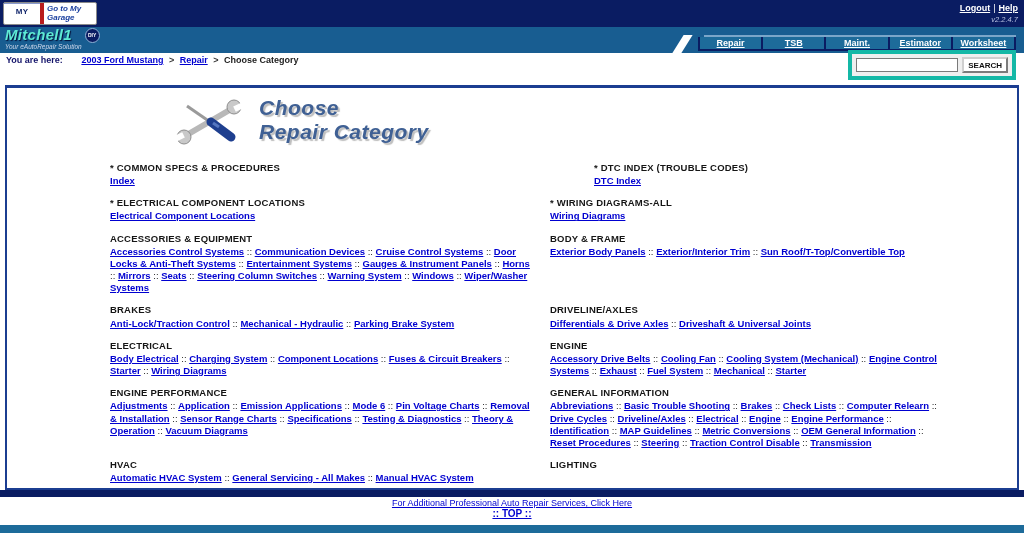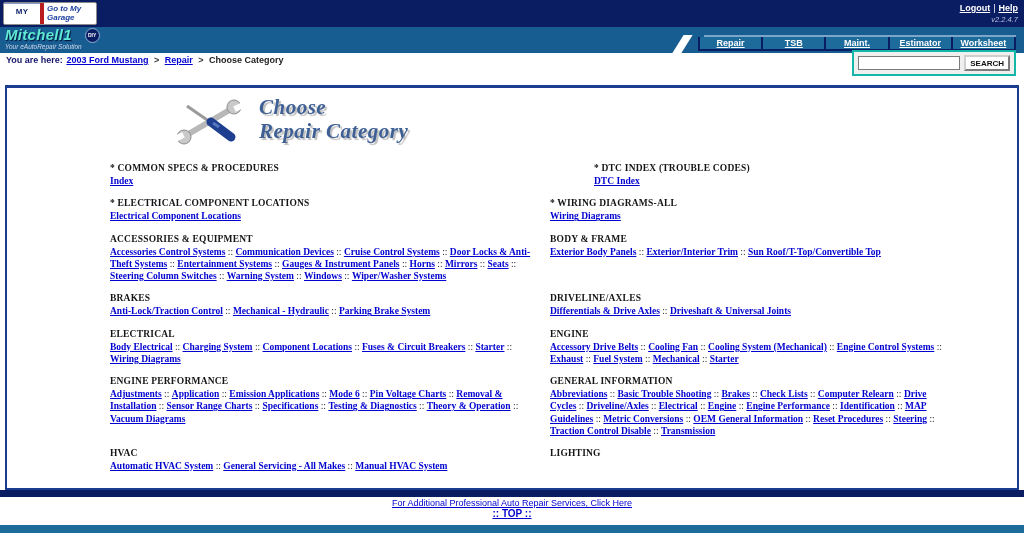--- a/index.html
+++ b/index.html
@@ -39,35 +39,35 @@
   .tab-topline { height:2px; background:#7ba6c9; margin-left:6px; }
   .tabs { display:flex; height:14px; background:#1d6b9a; border-left:2px solid #0a1c62;
     border-bottom:2px solid #0a1c62; position:relative; }
   .tab { flex:1; text-align:center; border-right:2px solid #0a1c62; font-size:9px;
     font-weight:bold; color:#fff; text-decoration:underline; line-height:13px; display:block; }
   .diag-stripe { position:absolute; left:-22px; top:-2px; width:9px; height:18px;
     background:#fff; transform:skewX(-32deg); }
 
   
   .searchbox { position:absolute; right:8px; top:50px; z-index:6; background:#efefef;
-    border:2px solid #14b8a6; padding:3px 4px; display:flex; align-items:center; gap:4px; }
+    border:4px solid #14b8a6; padding:3px 4px; display:flex; align-items:center; gap:4px; }
   .searchbox input { width:102px; height:14px; border:1px solid #7a7a7a; font-size:9px; padding:0 2px; }
   .searchbox button { font-size:8px; font-weight:bold; height:16px; padding:0 4px;
     background:#fff; border:2px outset #cfcfcf; color:#111; }
 
   
   .breadcrumb { height:14px; padding:2px 0 0 6px; font-size:9px; color:#1a1a5e; background:#fff; }
-  .breadcrumb .label { font-weight:bold; color:#14146a; margin-right:1px; }
+  .breadcrumb .label { font-weight:bold; color:#14146a; margin-right:16px; }
   .breadcrumb a { color:#0000d0; font-weight:bold; text-decoration:underline; }
   .breadcrumb .sep { margin:0 3px; color:#333; font-weight:bold; }
   .breadcrumb .current { font-weight:bold; color:#222; }
 
   
   .mainbox { margin:18px 5px 0 5px; height:405px; background:#fff;
-    border:2px solid #1b3d91; border-top-width:3px; overflow:hidden;font-family:Liberation Serif, serif; }
+    border:2px solid #1b3d91; border-top-width:3px; overflow:hidden; }
   .title-wrap { display:flex; align-items:flex-start; gap:14px; margin:8px 0 0 166px; height:50px; }
   .title-text { font-size:21px; font-weight:bold; font-style:italic; color:#3f6094;
     line-height:1.12; text-shadow:2px 2px 1px rgba(110,110,110,0.45); letter-spacing:0.5px; }
 
   
   .grid { display:grid; grid-template-columns:440px 420px; margin:16px 0 0 103px; }
   .section { margin-bottom:10px; padding-right:18px; font-size:9.5px; line-height:1.28; }
   .sec-heading { font-weight:bold; color:#151515; letter-spacing:0.2px; margin-bottom:1px; }
   .sec-links a { color:#0000d0; font-weight:bold; text-decoration:underline; }
   .sec-links .sep { color:#222; font-weight:normal; }

